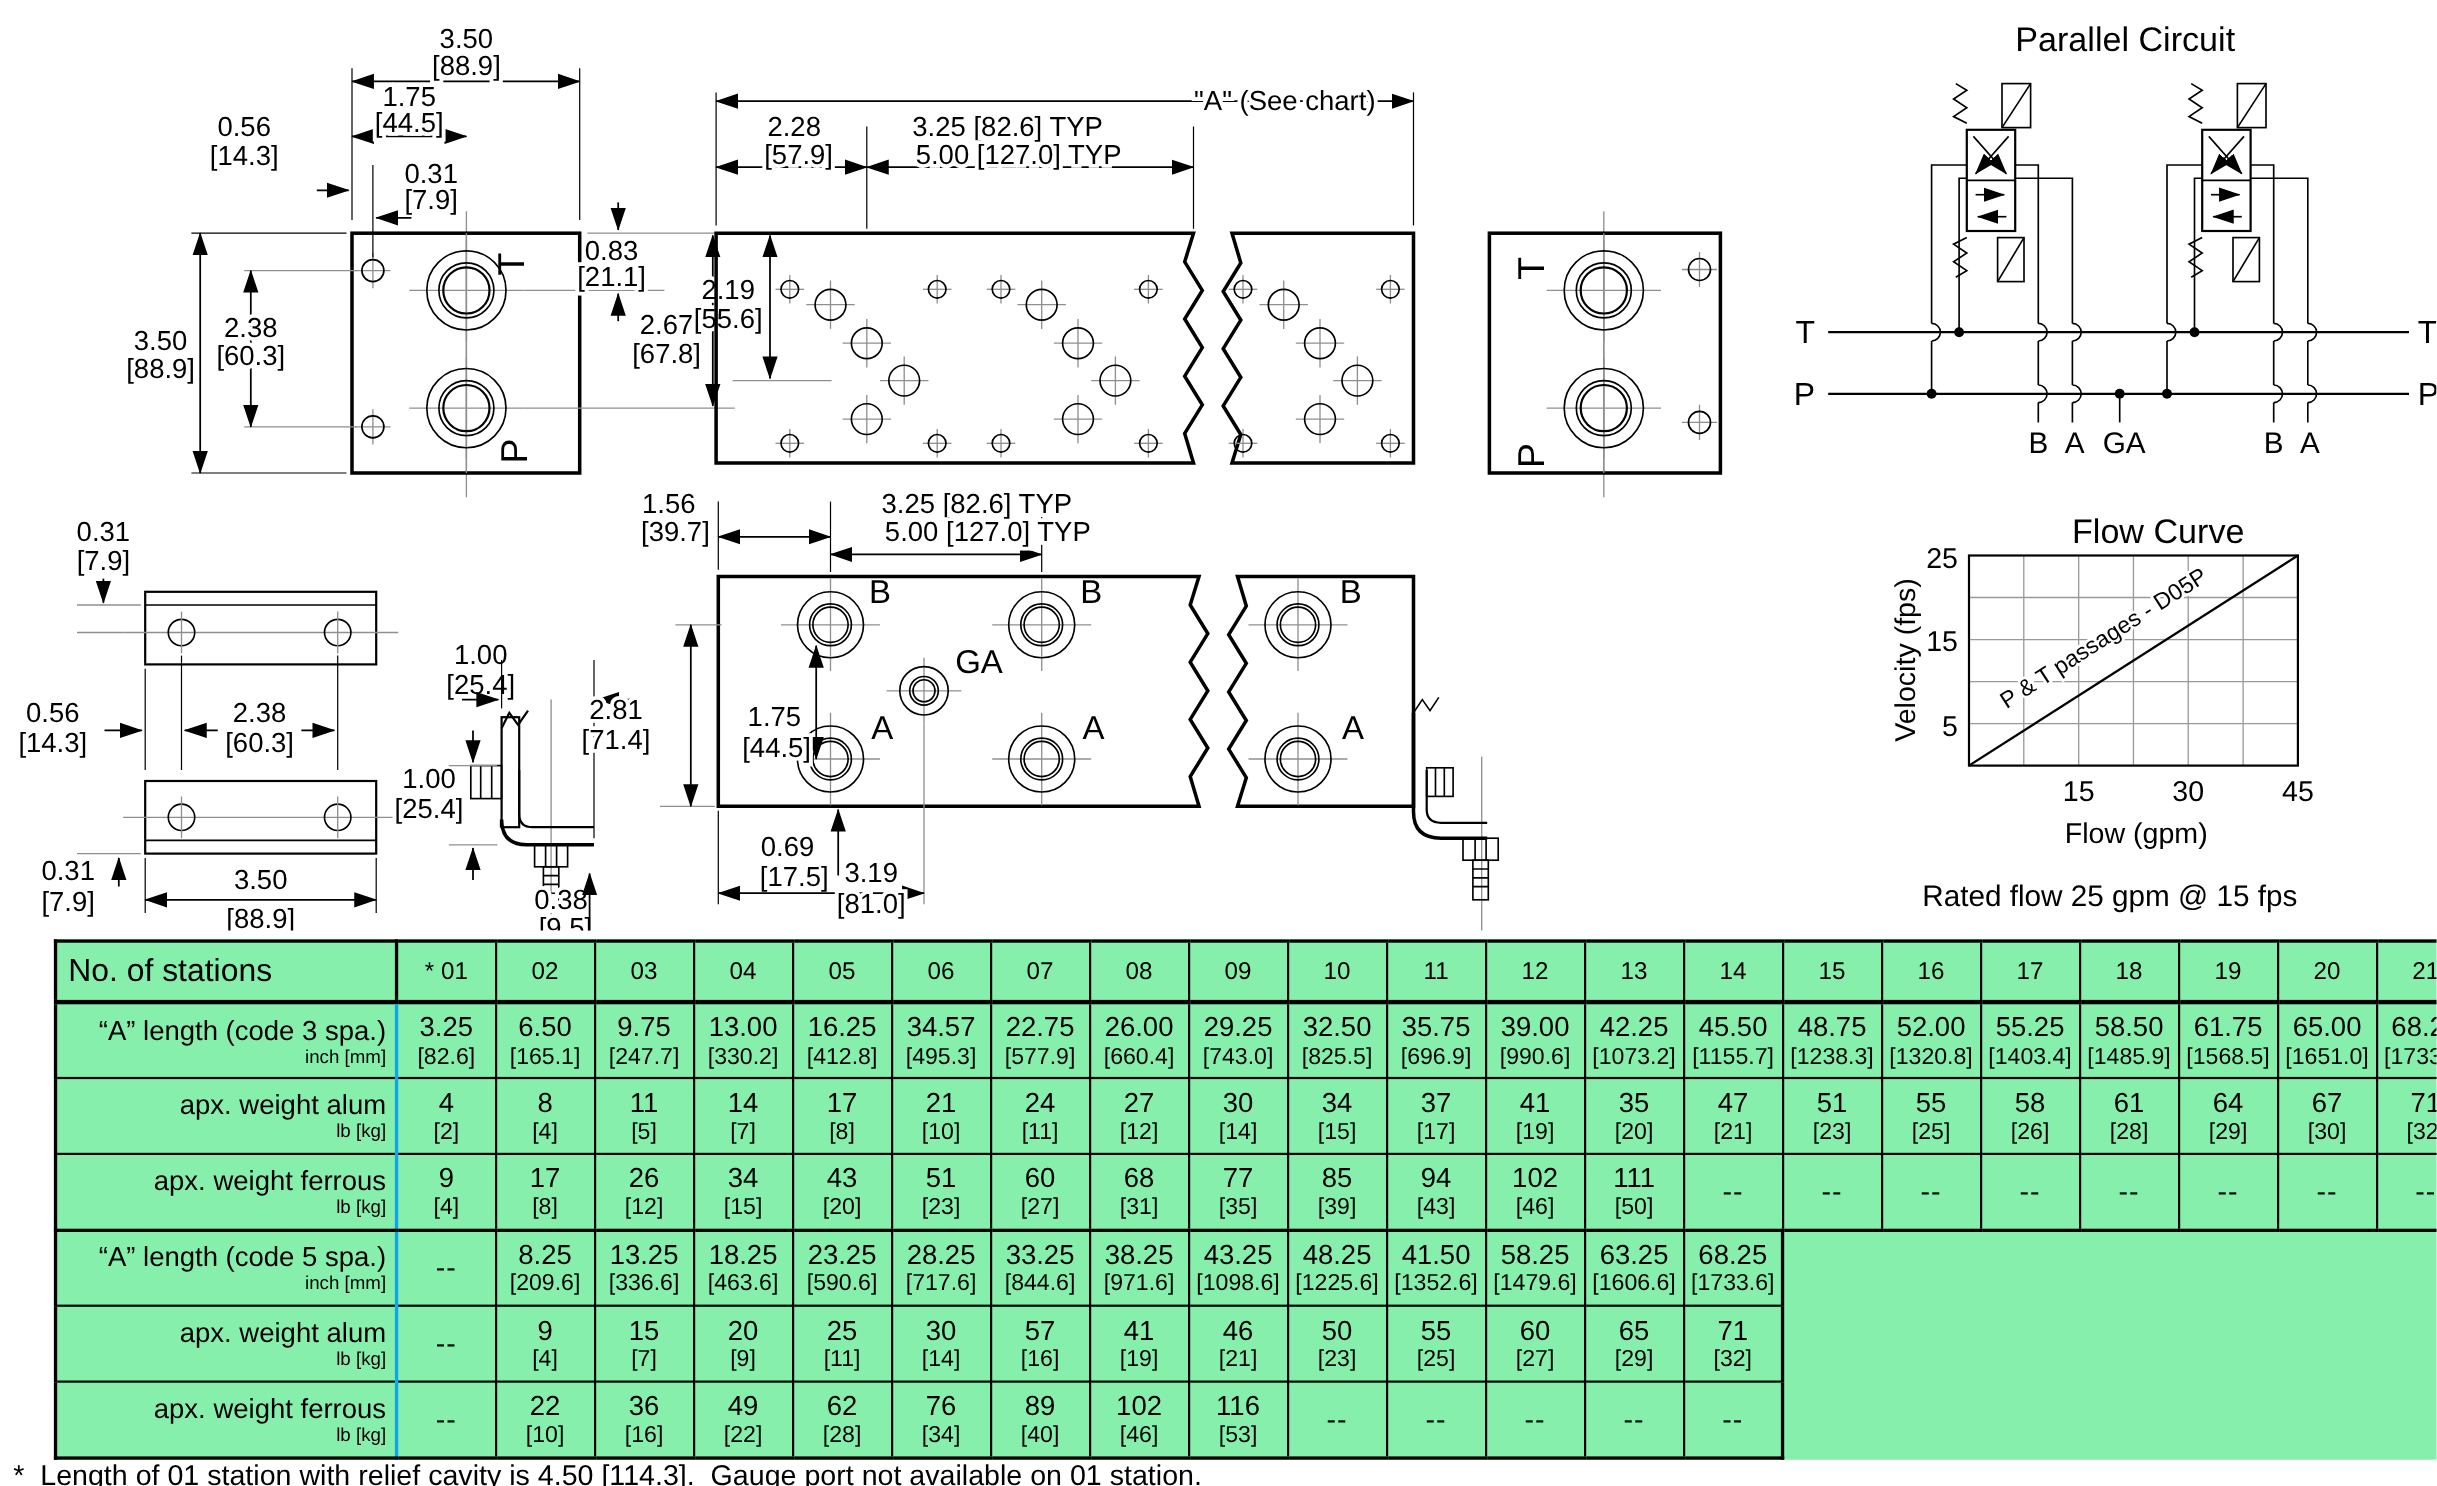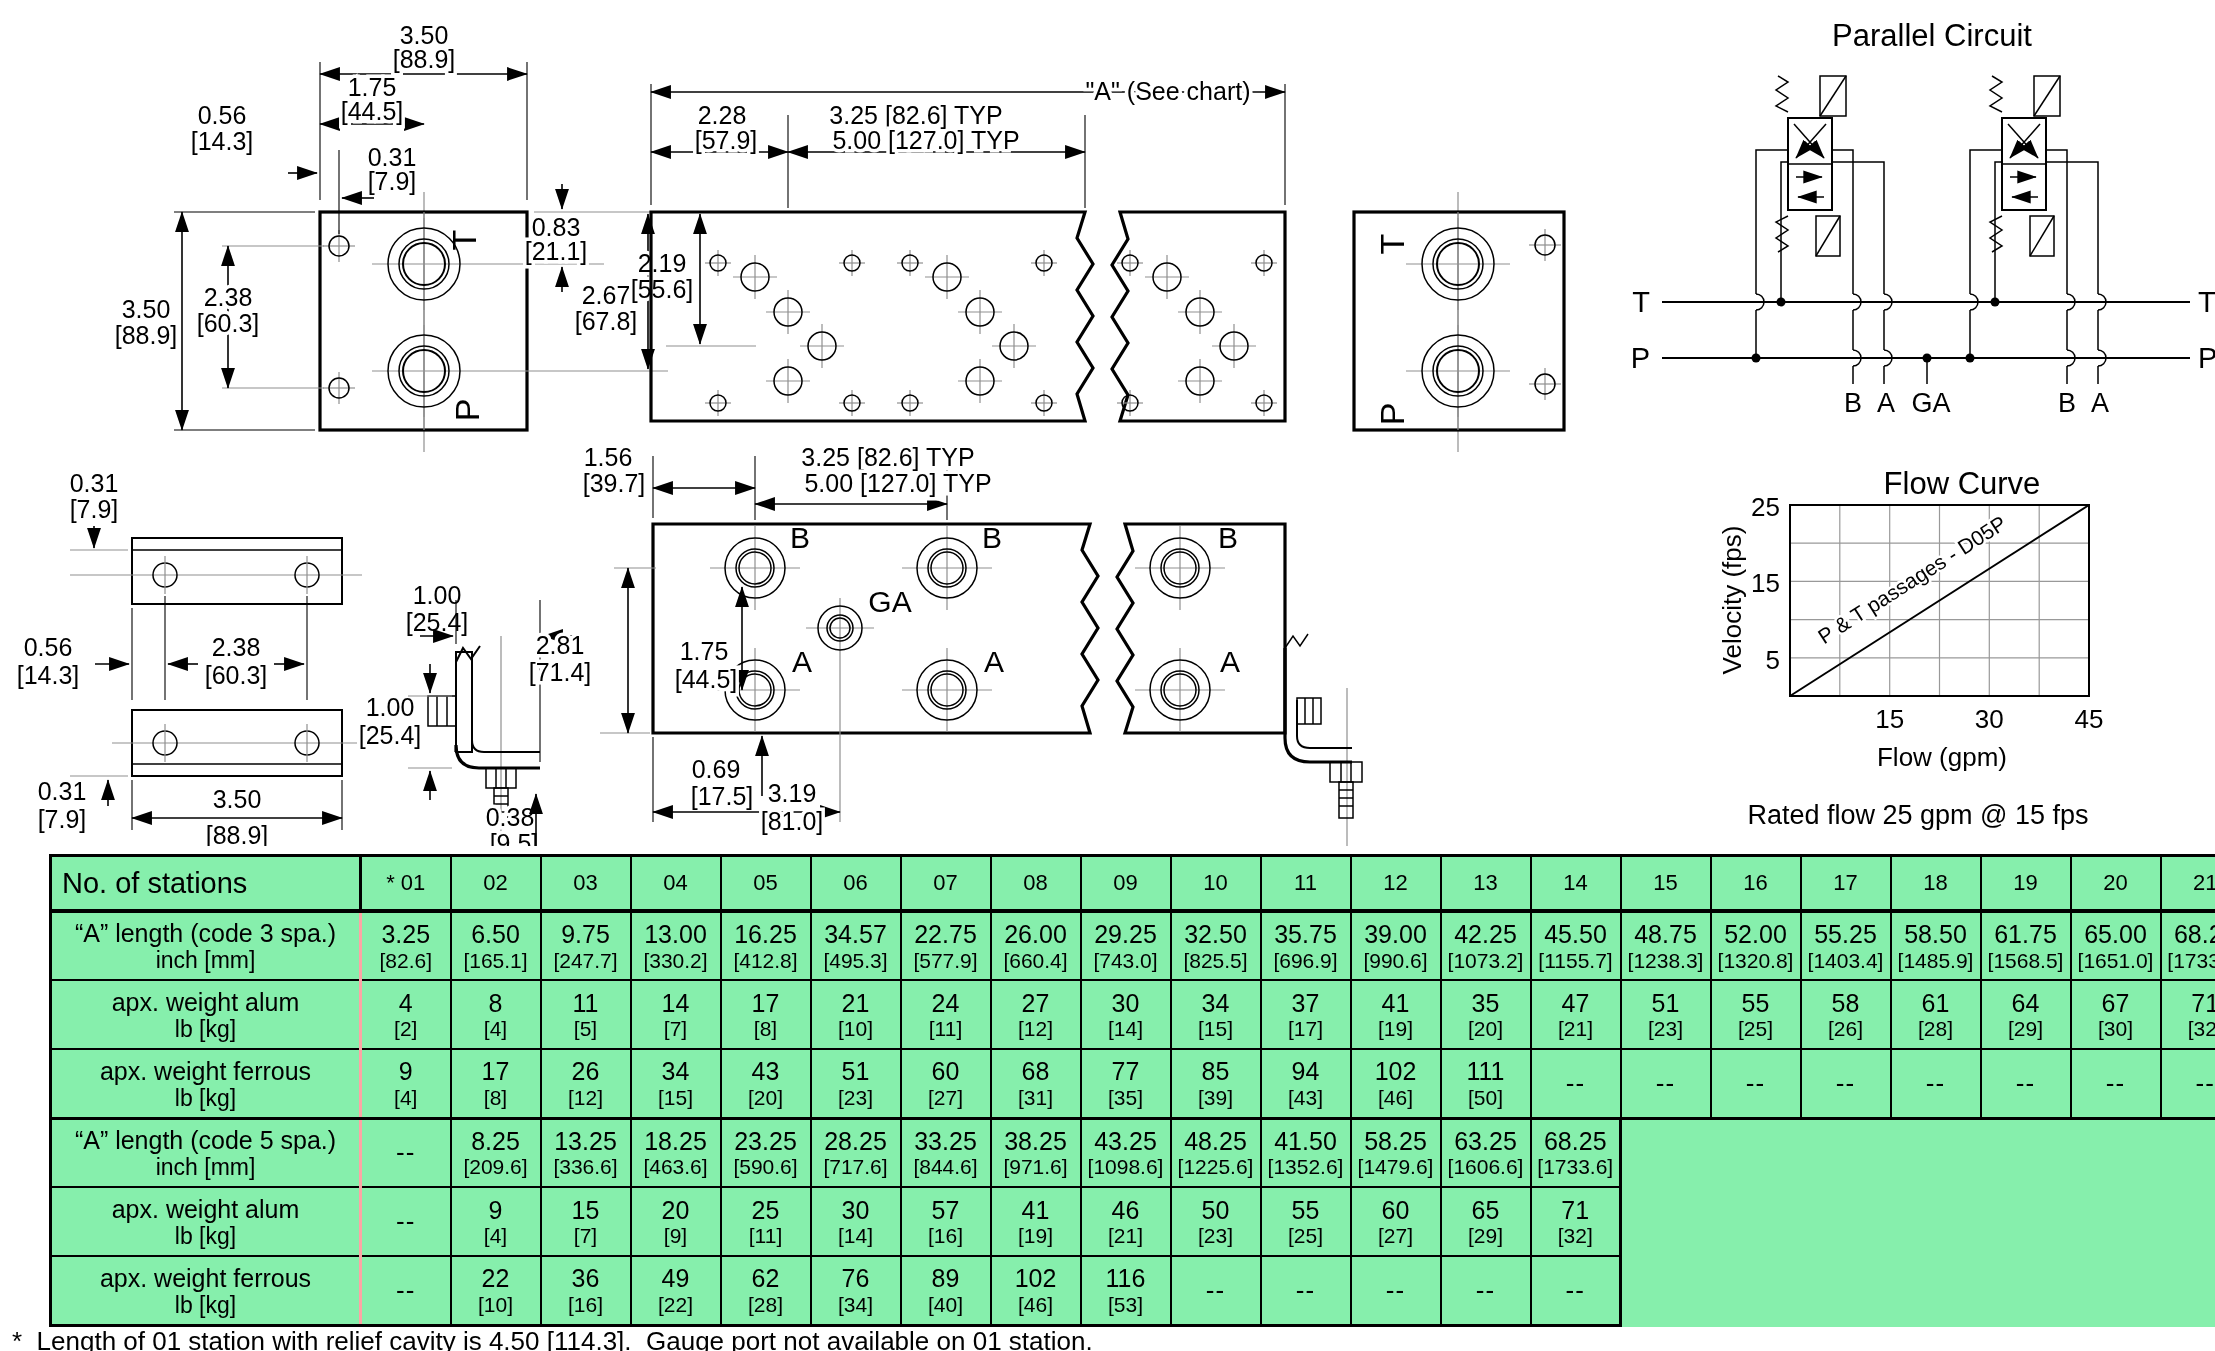--- a/index.html
+++ b/index.html
@@ -27,24 +27,24 @@
   
   #spec-table{position:absolute;left:8px;top:854px;border-collapse:collapse;table-layout:fixed;
     width:2200px;background:#86efac;margin-left:41px;}
   #spec-table th,#spec-table td{border:2px solid #000;text-align:center;vertical-align:middle;
     padding:0;font-weight:normal;}
   #spec-table thead th{border-top:3px solid #000;border-bottom:4px solid #000;font-size:22px;height:52px;}
   #spec-table thead th.corner{text-align:left;padding-left:10px;border-left:3px solid #000;
     border-right:3px solid #000;font-size:29px;}
   #spec-table th:last-child,#spec-table td:last-child{border-right:3px solid #000;}
   #spec-table tbody tr{height:69px;}
-  #spec-table tbody th.rowlabel{border-left:3px solid #000;border-right:3px solid #fca5a5;
-    text-align:center;padding:2px 8px;}
+  #spec-table tbody th.rowlabel{border-left:3px solid #000;border-right:3px solid #0ea5e9;
+    text-align:right;padding:2px 8px;}
   .rl1{font-size:25px;line-height:1.2;}
-  .rl2{font-size:23px;line-height:1.1;}
+  .rl2{font-size:17px;line-height:1.1;}
   .v1{font-size:25px;line-height:1.18;}
   .v2{font-size:21px;line-height:1.05;}
   td.dash{font-size:26px;letter-spacing:1px;}
   #spec-table tbody tr.sep td,#spec-table tbody tr.sep th{border-bottom:3px solid #000;}
   #spec-table tbody tr:last-child td,#spec-table tbody tr:last-child th{border-bottom:3px solid #000;}
   td.endcap{border-right:3px solid #000 !important;}
   td.void{border:none !important;}
   
   #footnote{position:absolute;left:12px;top:1326px;font-size:26px;white-space:pre;}
 </style>

